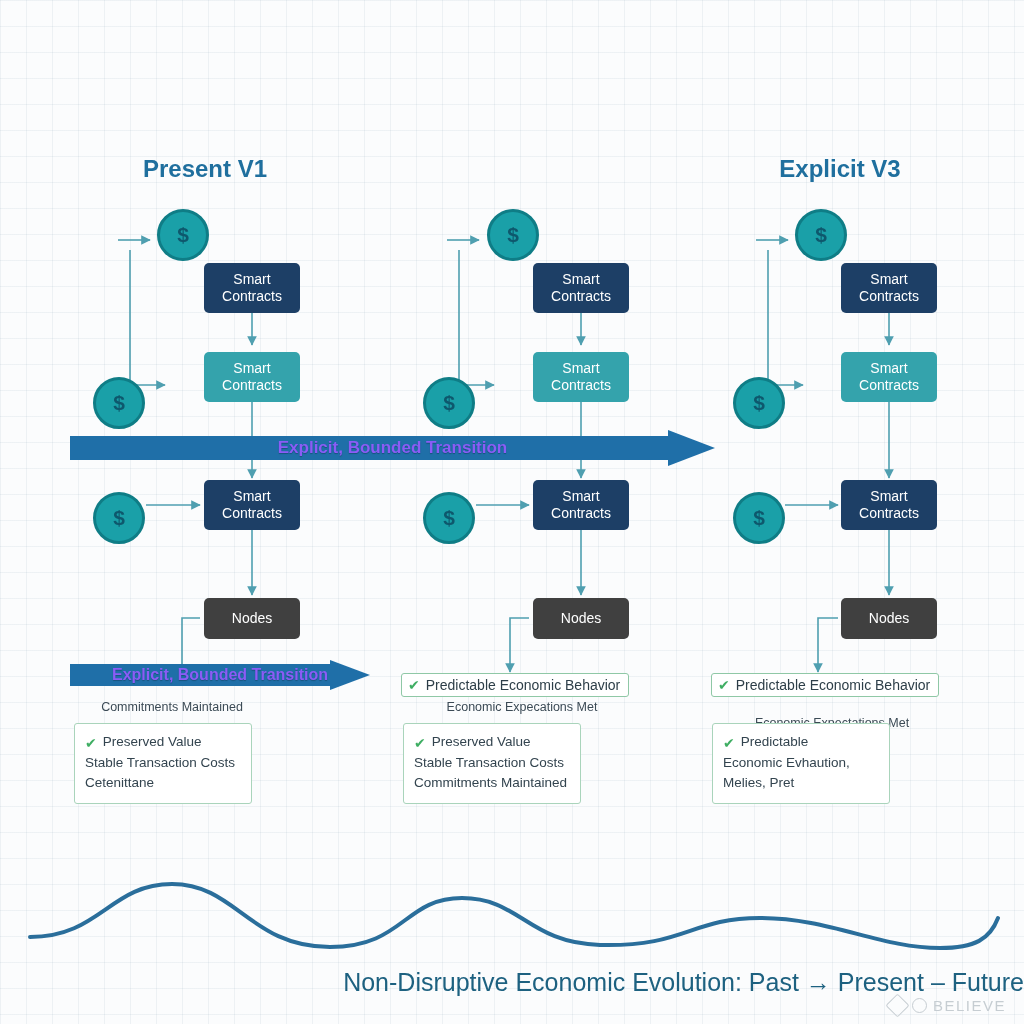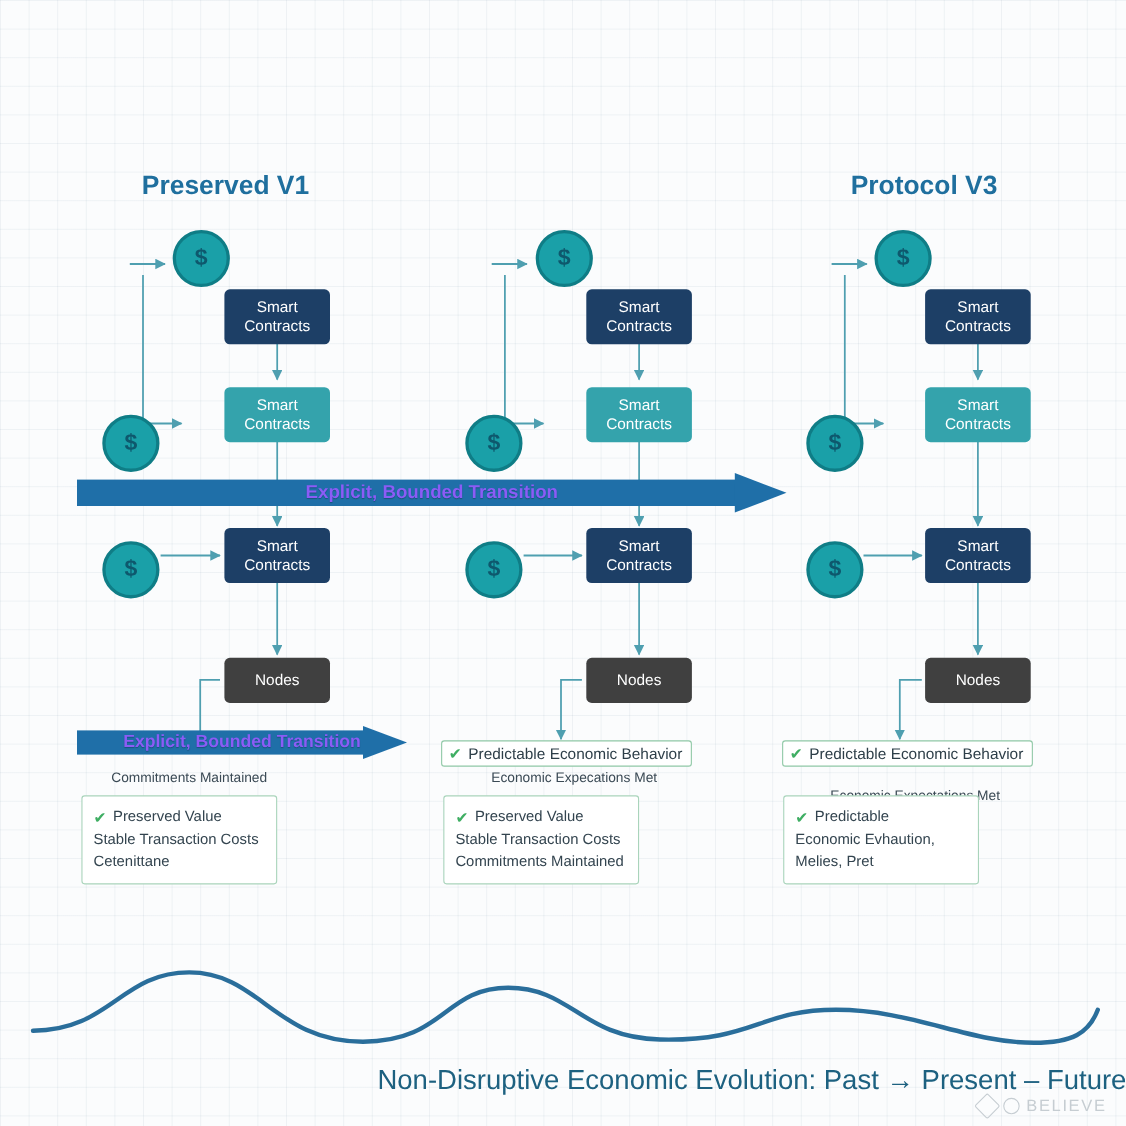--- a/index.html
+++ b/index.html
@@ -263,21 +263,21 @@
       <path d="M756,240 L788,240"></path>
       <path d="M768,250 L768,385 L803,385"></path>
       <path d="M889,310 L889,345"></path>
       <path d="M889,400 L889,478"></path>
       <path d="M785,505 L838,505"></path>
       <path d="M889,528 L889,595"></path>
       <path d="M838,618 L818,618 L818,672"></path>
     </g>
   </svg>
 
-  <div class="col-title" style="left:85px; top:155px;">Preserved V1</div>
+  <div class="col-title" style="left:85px; top:155px;">Present V1</div>
 
   <div class="coin" style="left:157px; top:209px;">
       <span>$</span>
     </div>
   <div class="coin" style="left:93px; top:377px;">
       <span>$</span>
     </div>
   <div class="coin" style="left:93px; top:492px;">
       <span>$</span>
     </div>
@@ -318,21 +318,21 @@
 Contracts</div>
   </div>
   <div class="node-box nb-dark" style="left:533px; top:480px;">
     <div style="white-space:pre-line">Smart
 Contracts</div>
   </div>
   <div class="node-box nb-navy" style="left:533px; top:598px; padding:12px 6px;">
     <div style="white-space:pre-line">Nodes</div>
   </div>
 
-  <div class="col-title" style="left:720px; top:155px;">Protocol V3</div>
+  <div class="col-title" style="left:720px; top:155px;">Explicit V3</div>
 
   <div class="coin" style="left:795px; top:209px;">
       <span>$</span>
     </div>
   <div class="coin" style="left:733px; top:377px;">
       <span>$</span>
     </div>
   <div class="coin" style="left:733px; top:492px;">
       <span>$</span>
     </div>

